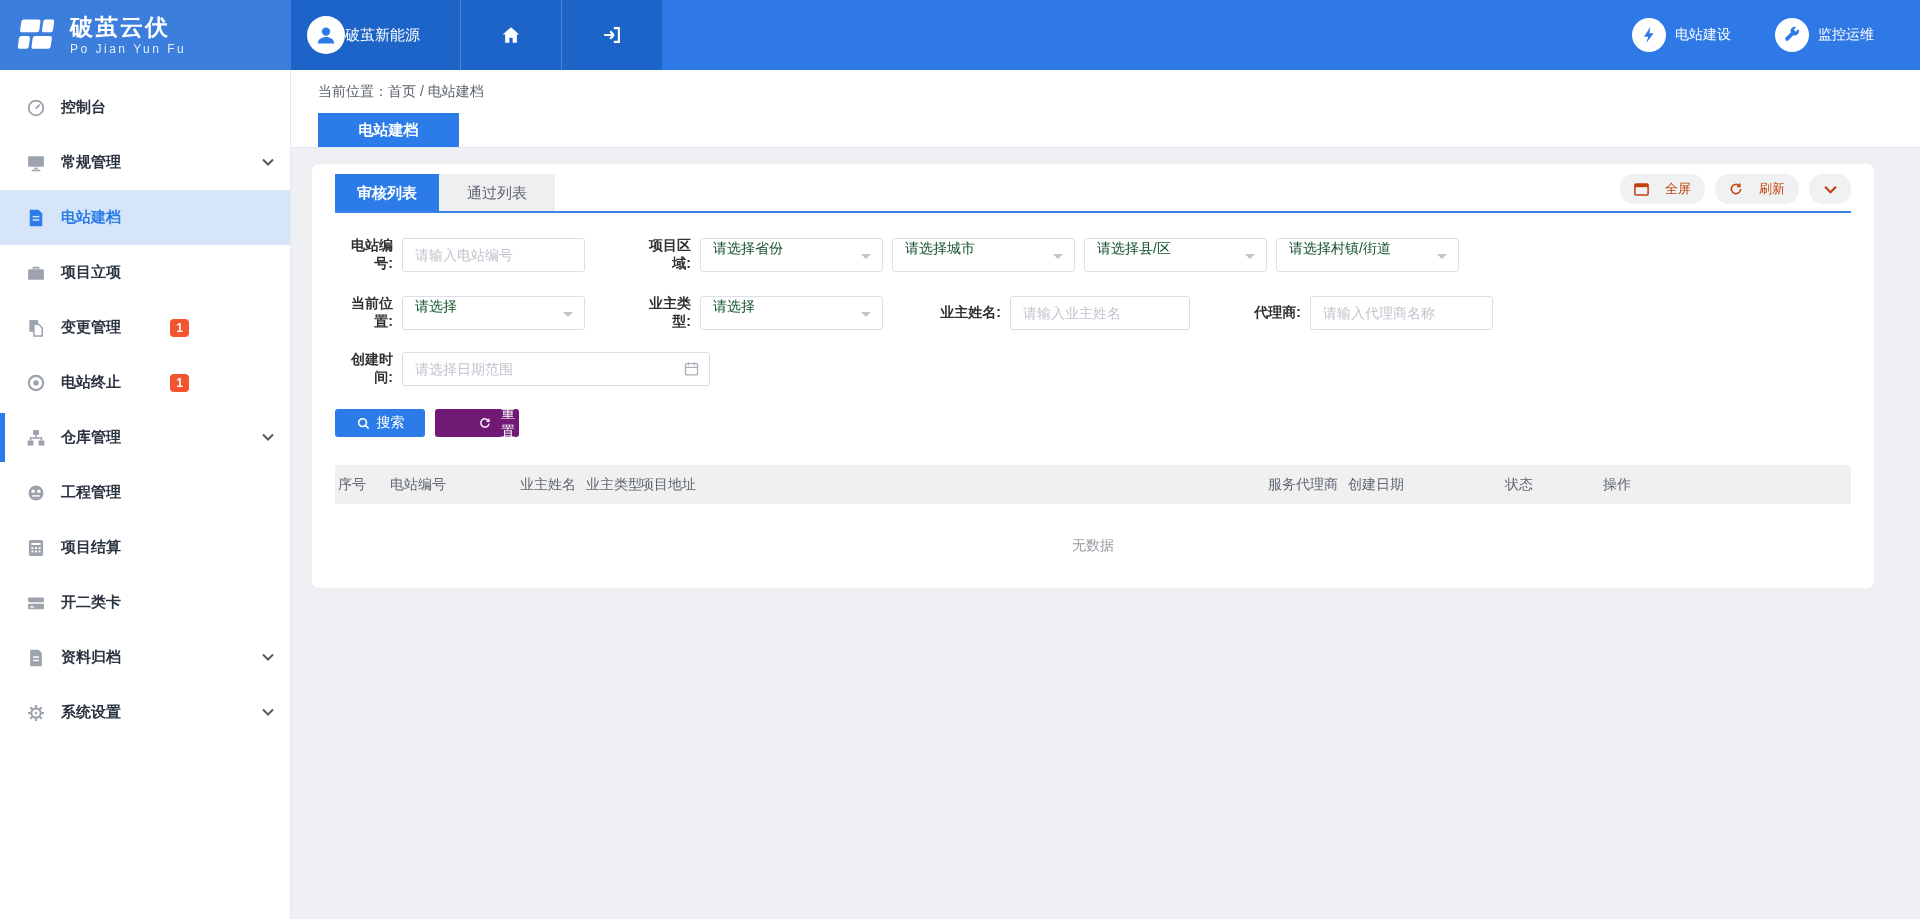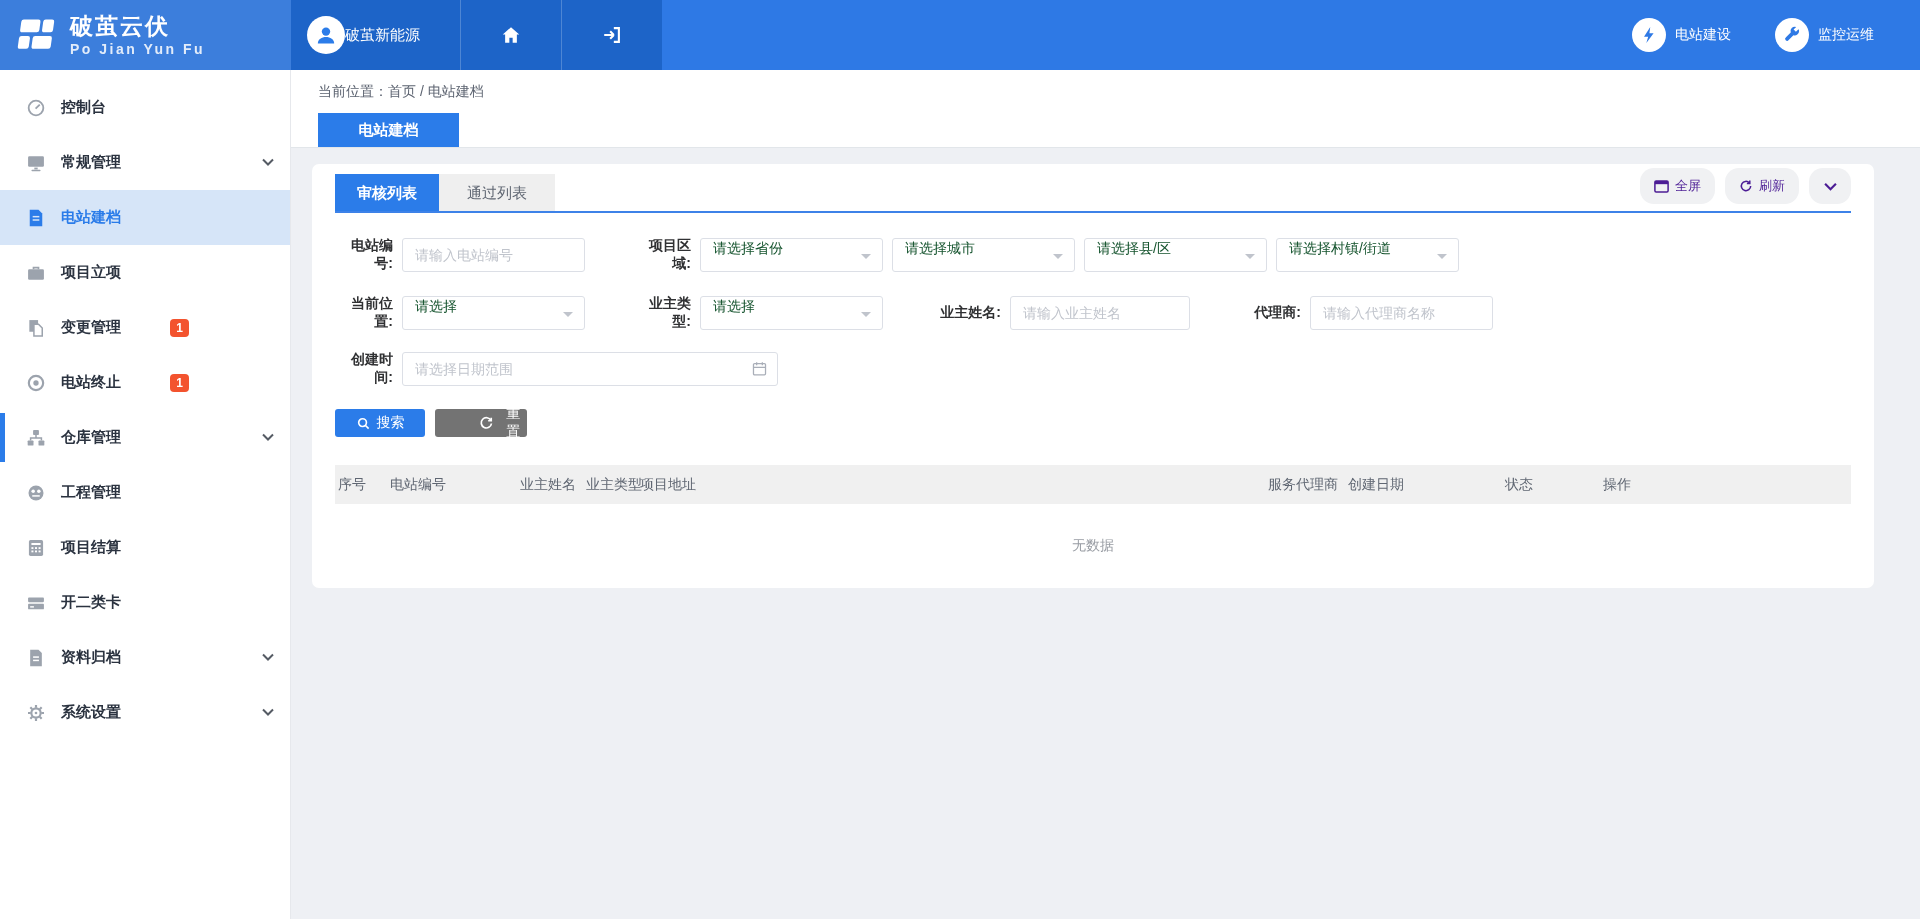--- a/index.html
+++ b/index.html
@@ -3,21 +3,21 @@
 <meta charset="utf-8">
 <style>
   * { margin:0; padding:0; box-sizing:border-box; }
   html,body { width:1920px; height:919px; overflow:hidden; }
   body { font-family:"Liberation Sans","DejaVu Sans",sans-serif; background:#EEF0F4; color:#303133; }
 
   
   .hdr { height:70px; display:flex; }
   .logo-area { width:291px; background:#3C7EDC; display:flex; align-items:center; padding-left:15px; gap:11px; flex:none; }
   .logo-title { color:#fff; font-size:23px; font-weight:700; letter-spacing:2px; line-height:26px; }
-  .logo-sub { color:rgba(255,255,255,.85); font-size:14px; letter-spacing:2.5px; margin-top:2px;font-weight:bold; }
+  .logo-sub { color:rgba(255,255,255,.85); font-size:12px; letter-spacing:2.5px; margin-top:2px; }
   .hdr-dark { width:371px; background:#1D64C8; display:flex; flex:none; }
   .hdr-user { width:169px; display:flex; align-items:center; padding-left:16px; color:#fff; font-size:15px; cursor:pointer; }
   .avatar { width:38px; height:38px; border-radius:50%; background:#fff; display:flex; align-items:center; justify-content:center; flex:none; }
   .hdr-btn { width:101px; display:flex; align-items:center; justify-content:center; border-left:1px solid rgba(255,255,255,.22); cursor:pointer; }
   .hdr-rest { flex:1; background:#2E79E5; display:flex; align-items:center; justify-content:flex-end; gap:44px; padding-right:46px; }
   .hdr-mode { display:flex; align-items:center; gap:9px; color:#fff; font-size:14px; cursor:pointer; }
   .mode-circle { width:34px; height:34px; border-radius:50%; background:#fff; display:flex; align-items:center; justify-content:center; }
 
   
   .sidebar { position:absolute; left:0; top:70px; width:291px; height:849px; background:#fff; border-right:1px solid #E6E8EC; padding-top:10px; }
@@ -38,45 +38,45 @@
   .page-tab { position:absolute; left:27px; bottom:0; width:141px; height:34px; background:#2B7CE9; color:#fff; font-size:15px; font-weight:700; text-align:center; line-height:34px; cursor:pointer; }
   .content { height:771px; padding:16px 46px 0 21px; background:#EEF0F4; }
 
   
   .card { background:#fff; height:424px; padding:0 23px; border-radius:7px; }
   .card-tabs { position:relative; height:49px; display:flex; align-items:flex-end; border-bottom:2px solid #3D82E8; }
   .ctab { height:37px; line-height:37px; text-align:center; font-size:15px; cursor:pointer; }
   .ctab.active { width:104px; background:#2B7CE9; color:#fff; font-weight:700; }
   .ctab.plain { width:116px; background:#EFEFEF; color:#5F6672; }
   .toolbar { position:absolute; right:0; bottom:7px; display:flex; gap:10px; }
-  .tool-btn { height:36px; border-radius:14px; background:#F0F1F3; border:none; padding:0 14px; font-size:13px; color:#4c1d95; display:flex; align-items:center; gap:6px; cursor:pointer; font-family:inherit; }
+  .tool-btn { height:30px; border-radius:14px; background:#F0F1F3; border:none; padding:0 14px; font-size:13px; color:#c2410c; display:flex; align-items:center; gap:16px; cursor:pointer; font-family:inherit; }
   .tool-btn.chev { width:42px; padding:0; justify-content:center; }
 
   
   .filters { padding-top:25px; }
   .frow { display:flex; align-items:center; height:34px; }
   .frow.r1 { margin-bottom:24px; } .frow.r2 { margin-bottom:22px; }
   .flabel { font-size:14px; font-weight:700; color:#303133; text-align:right; padding-right:9px; flex:none; }
   .w67{width:67px;} .w63{width:63px;} .w72{width:72px;}
   .ml52{margin-left:52px;} .ml55{margin-left:55px;} .ml48{margin-left:48px;} .ml9{margin-left:9px;}
   .ctrl { height:34px; border:1px solid #DCDFE6; border-radius:3px; background:#fff; font-size:14px; flex:none; }
   input.ctrl { padding:0 12px; color:#606266; font-family:inherit; outline:none; }
   input.ctrl::placeholder { color:#C0C4CC; opacity:1; }
   .sel { position:relative; display:flex; align-items:center; padding:0 26px 12px 12px; color:#14532d; cursor:pointer; }
   .sel::after { content:""; position:absolute; right:11px; top:15px; border:5px solid transparent; border-top-color:#C0C4CC; }
   .wi183{width:183px;} .wi180{width:180px;}
   .date-wrap { position:relative; flex:none; }
-  .date-wrap input { width:376px; padding-right:36px; }
+  .date-wrap input { width:308px; padding-right:36px; }
   .cal-icon { position:absolute; right:10px; top:8px; color:#A9AEB8; pointer-events:none; display:flex; }
 
   
   .actions { margin-top:23px; display:flex; gap:10px; }
   .btn { height:28px; border:none; border-radius:3px; color:#fff; font-size:14px; display:flex; align-items:center; justify-content:center; gap:6px; cursor:pointer; font-family:inherit; }
   .btn-search { width:90px; background:#2B7CE9; }
-  .btn-reset { width:92px; background:#737373;padding-left:44px; }
+  .btn-reset { width:84px; background:#701a75;padding-left:44px; }
 
   
   .thead { margin-top:28px; height:39px; background:#F0F0F0; display:flex; align-items:center; font-size:14px; color:#5F6672; }
   .th { flex:none; white-space:nowrap; }
   .tc1{width:55px; padding-left:3px;} .tc2{width:130px;} .tc3{width:66px;} .tc4{width:54px;} .tc5{width:628px;}
   .tc6{width:80px;} .tc7{width:157px;} .tc8{width:98px;} .tc9{flex:1;}
   .empty { height:83px; display:flex; align-items:center; justify-content:center; color:#989CA3; font-size:14px; }
 
   svg { display:block; }
 </style>

